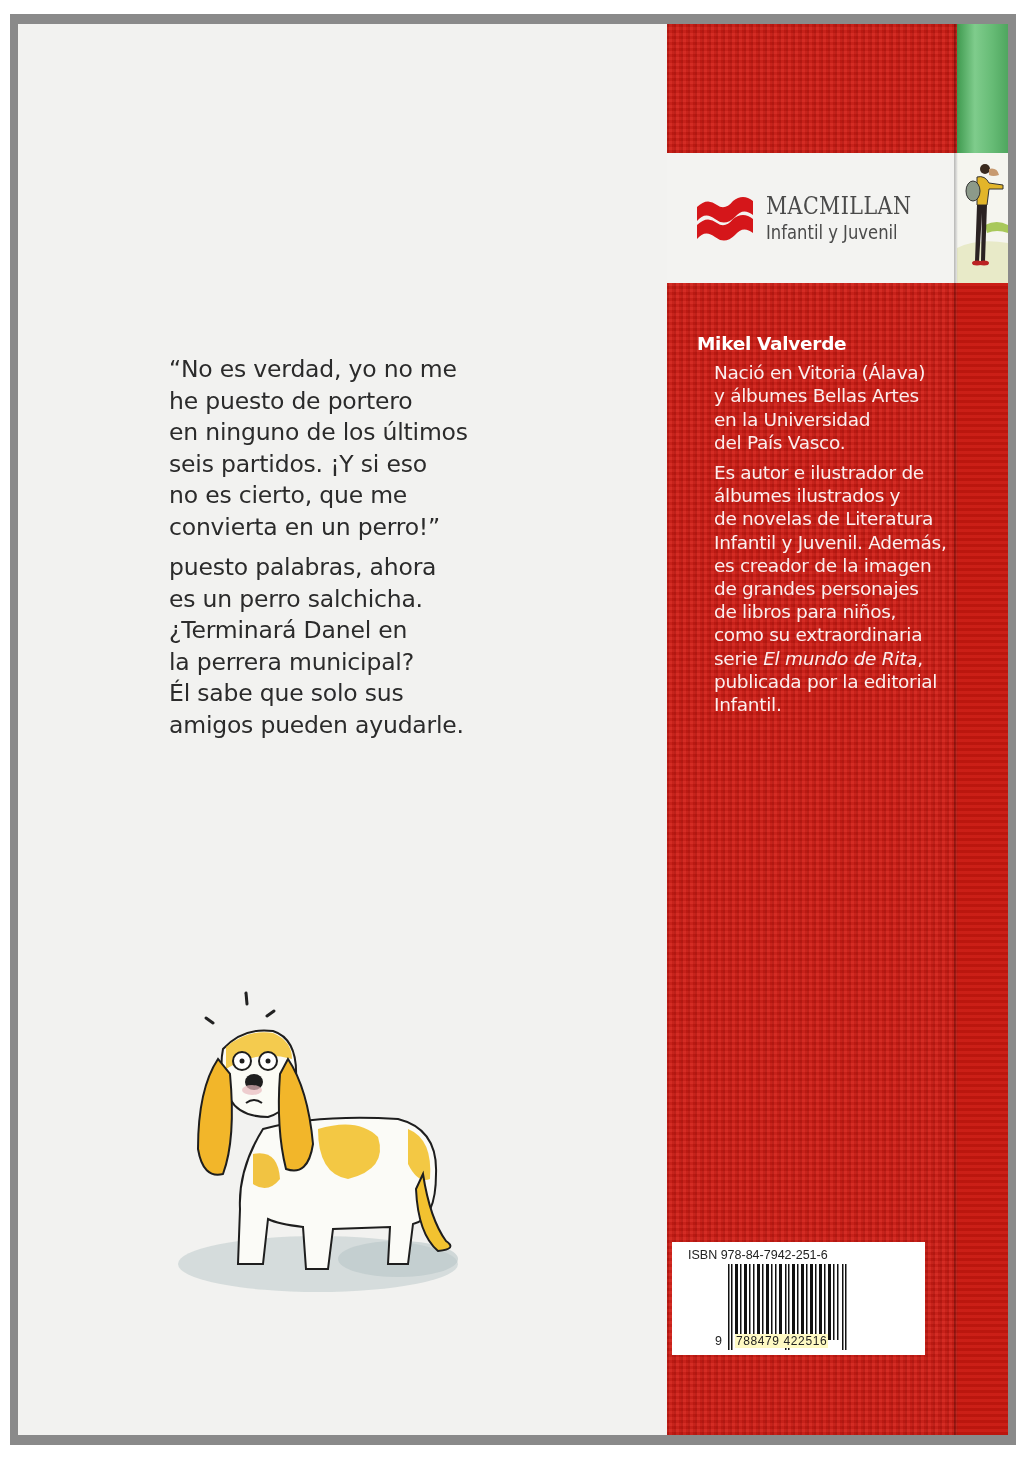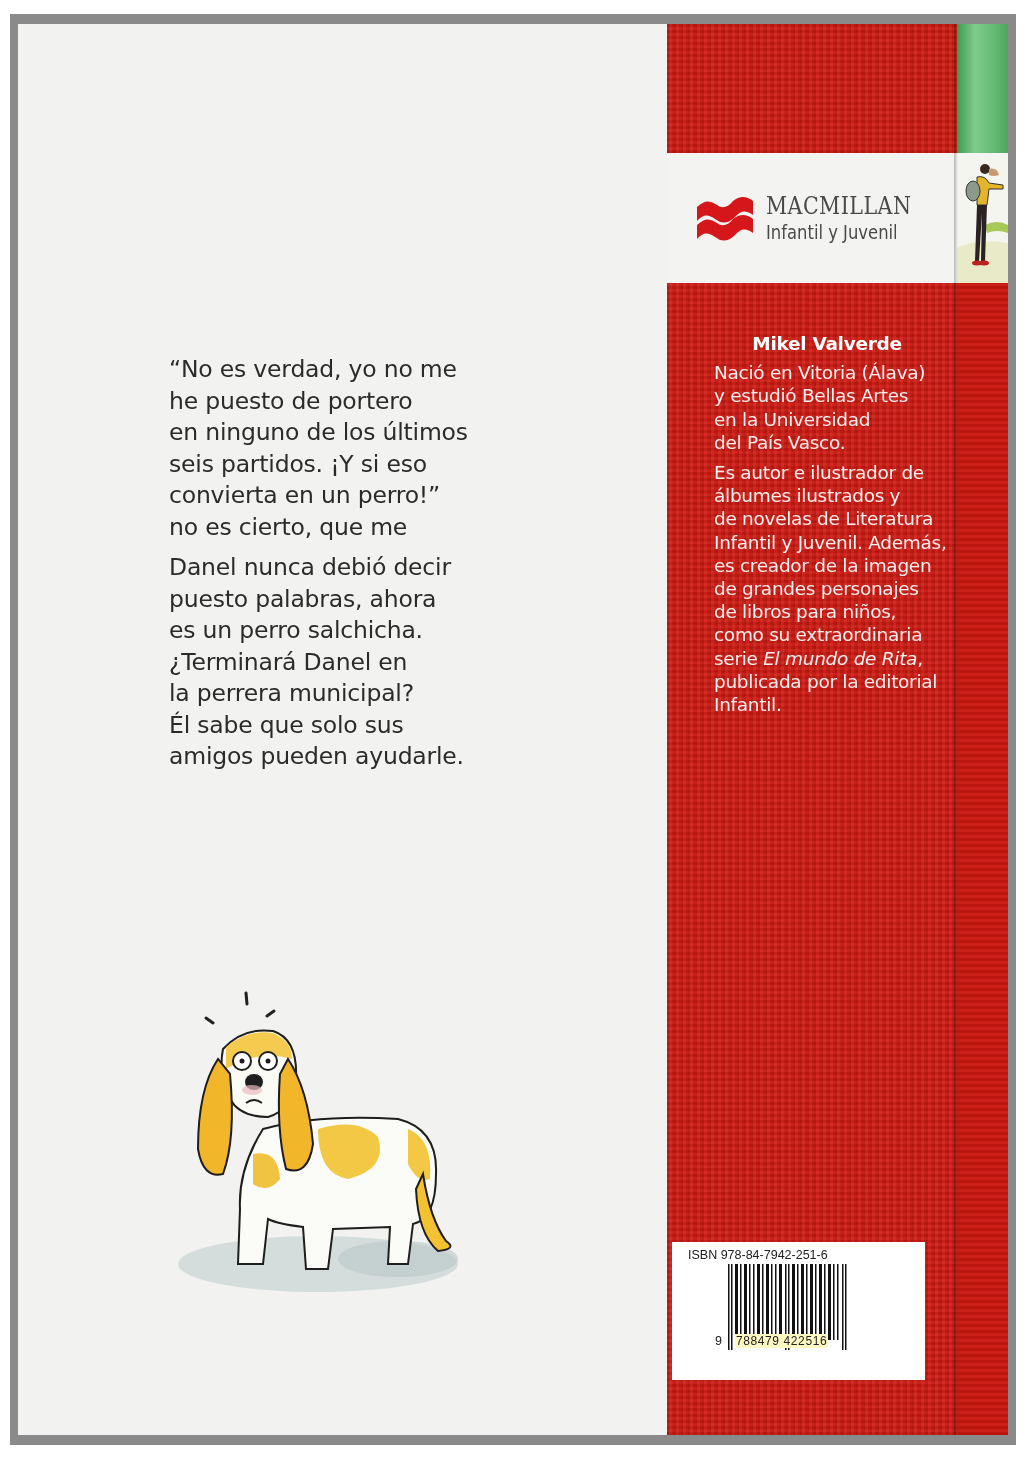--- a/index.html
+++ b/index.html
@@ -70,28 +70,28 @@
     position: absolute; left: 936px; top: 0; width: 4px; height: 1411px;
     background: linear-gradient(90deg, rgba(0,0,0,0.25), rgba(0,0,0,0));
   }
 
   
   .bio {
     position: absolute; left: 679px; top: 308px; width: 260px;
     color: #fbeeee; font-size: 18.5px; line-height: 23.2px;
     font-family: "DejaVu Sans", sans-serif; letter-spacing: -0.3px;
   }
-  .bio .name { font-weight: bold; display: block; margin-bottom: 6px; color: #ffffff; text-align: center; }
+  .bio .name { font-weight: bold; display: block; margin-bottom: 6px; color: #ffffff; }
   .bio p { margin: 0 0 7px 17px; }
   .bio .line { display: block; white-space: nowrap; }
   .bio em { font-style: italic; }
 
   
   .isbn-box {
-    position: absolute; left: 654px; top: 1218px; width: 253px; height: 138px;
+    position: absolute; left: 654px; top: 1218px; width: 253px; height: 113px;
     background: #ffffff;
   }
   .isbn-label {
     position: absolute; left: 16px; top: 6px; font-family: "Liberation Sans", sans-serif;
     font-size: 12.5px; color: #222;
   }
   .barcode { position: absolute; left: 56px; top: 22px; width: 120px; height: 86px; }
   .bar-digits-lead {
     position: absolute; left: 43px; top: 92px; font-family: "Liberation Sans", sans-serif;
     font-size: 12.5px; color: #222;
@@ -109,25 +109,24 @@
 <div class="frame"></div>
 
 <div class="cover">
 
   <div class="blurb">
     <p>
       <span class="line">“No es verdad, yo no me</span>
       <span class="line">he puesto de portero</span>
       <span class="line">en ninguno de los últimos</span>
       <span class="line">seis partidos. ¡Y si eso</span>
+      <span class="line">no es cierto, que me</span>
       <span class="line">convierta en un perro!”</span>
-      <span class="line">no es cierto, que me</span>
-    </p>
-    <p>
-      <span class="line">Danel nunca debió decir</span>
+    </p>
+    <p>
       <span class="line">puesto palabras, ahora</span>
       <span class="line">es un perro salchicha.</span>
       <span class="line">¿Terminará Danel en</span>
       <span class="line">la perrera municipal?</span>
       <span class="line">Él sabe que solo sus</span>
       <span class="line">amigos pueden ayudarle.</span>
     </p>
   </div>
 
   <svg class="dog" viewBox="0 0 300 320">
@@ -190,21 +189,21 @@
       <ellipse cx="27" cy="110" rx="5" ry="2.5" fill="#b22"></ellipse>
     </svg>
   </div>
   <div class="spine-red"></div>
   <div class="spine-edge"></div>
 
   <div class="bio">
     <span class="name">Mikel Valverde</span>
     <p>
       <span class="line">Nació en Vitoria (Álava)</span>
-      <span class="line">y estudió Bellas Artes</span>
+      <span class="line">y álbumes Bellas Artes</span>
       <span class="line">en la Universidad</span>
       <span class="line">del País Vasco.</span>
     </p>
     <p>
       <span class="line">Es autor e ilustrador de</span>
       <span class="line">álbumes ilustrados y</span>
       <span class="line">de novelas de Literatura</span>
       <span class="line">Infantil y Juvenil. Además,</span>
       <span class="line">es creador de la imagen</span>
       <span class="line">de grandes personajes</span>

